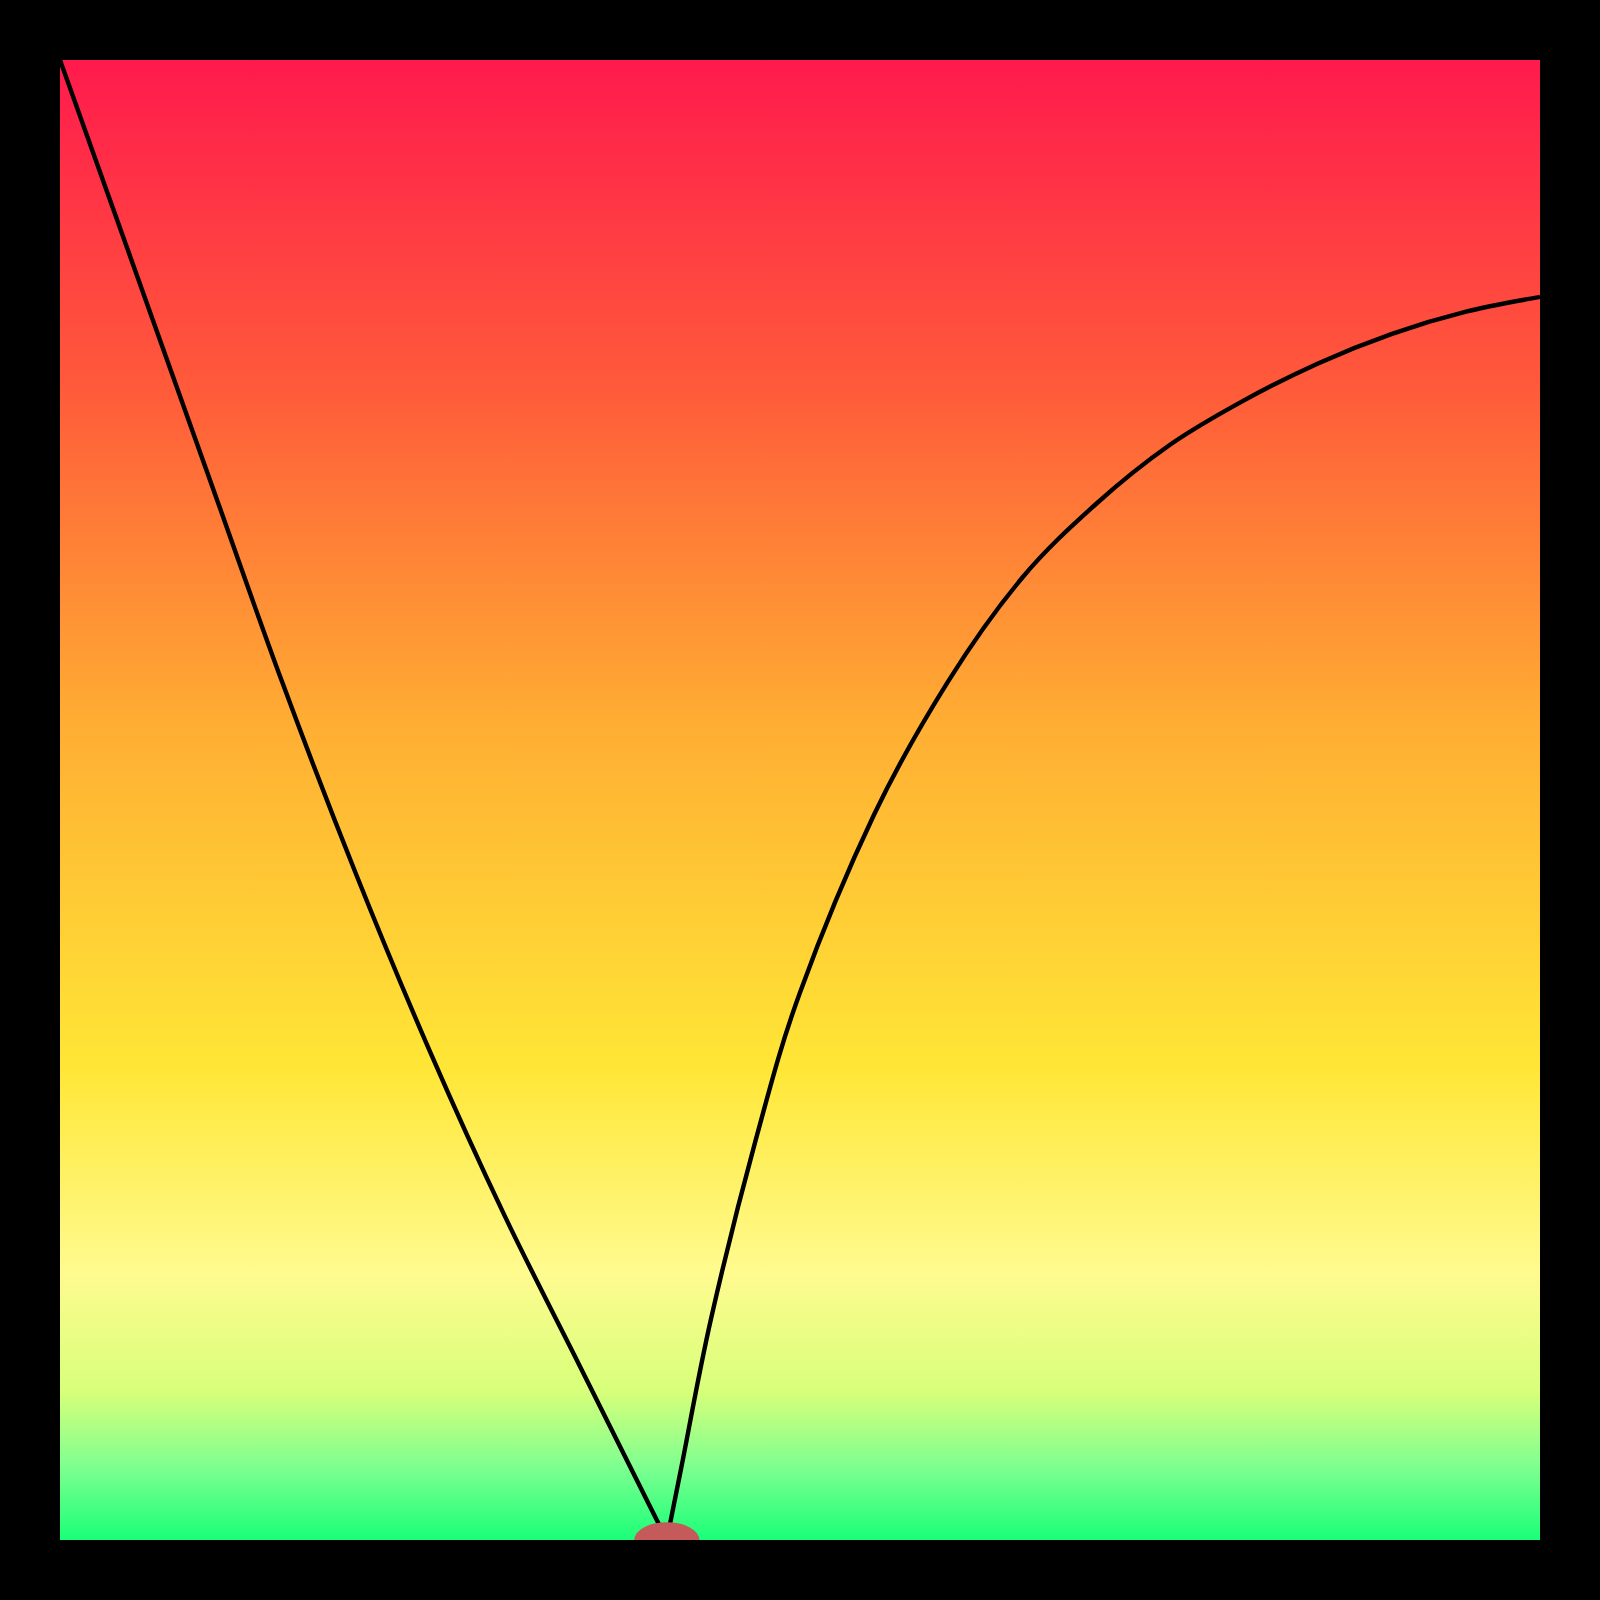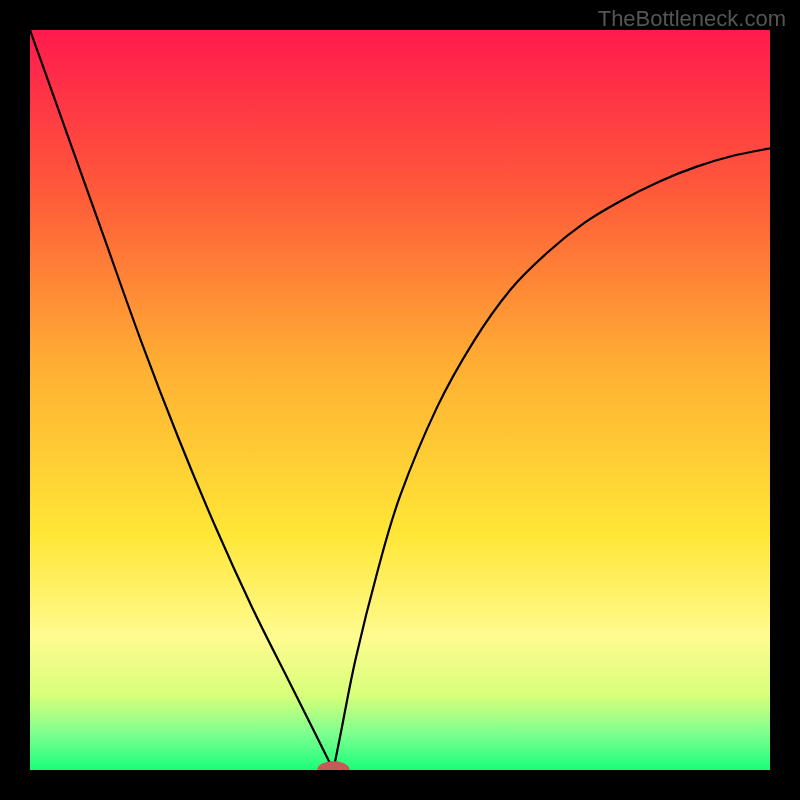--- a/index.html
+++ b/index.html
@@ -34,21 +34,20 @@
     height: 740px;
   }
   .plot svg {
     display: block;
   }
 </style>
 </head>
 <body>
 
 <div class="outer">
-  <div class="watermark">TheBottleneck.com</div>
 
   <div class="plot">
     <svg id="chart-svg" viewBox="0 0 100 100" preserveAspectRatio="none" width="740" height="740">
       <defs>
         <linearGradient id="bg-grad" x1="0" y1="0" x2="0" y2="1">
             <stop offset="0%" stop-color="#ff1a4d"></stop>
             <stop offset="22%" stop-color="#ff5a3a"></stop>
             <stop offset="45%" stop-color="#ffae33"></stop>
             <stop offset="68%" stop-color="#ffe636"></stop>
             <stop offset="82%" stop-color="#fffb8f"></stop>

